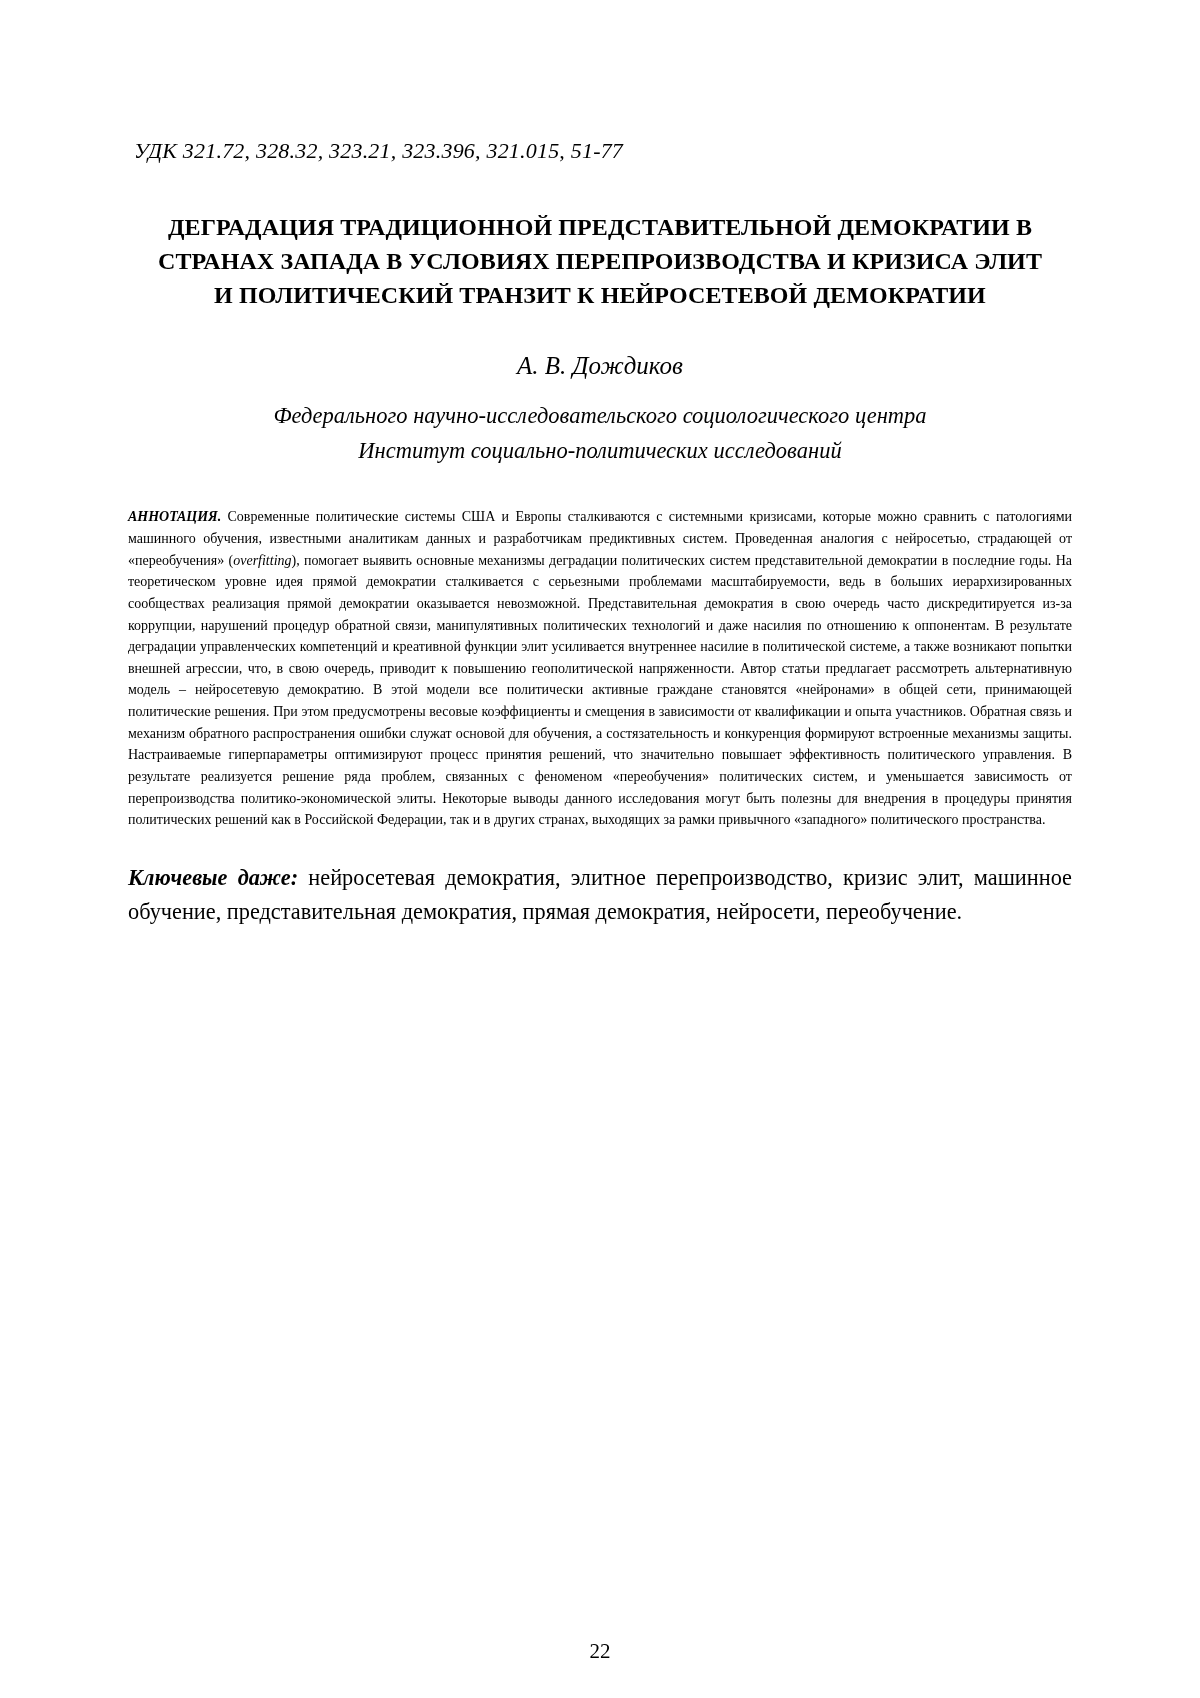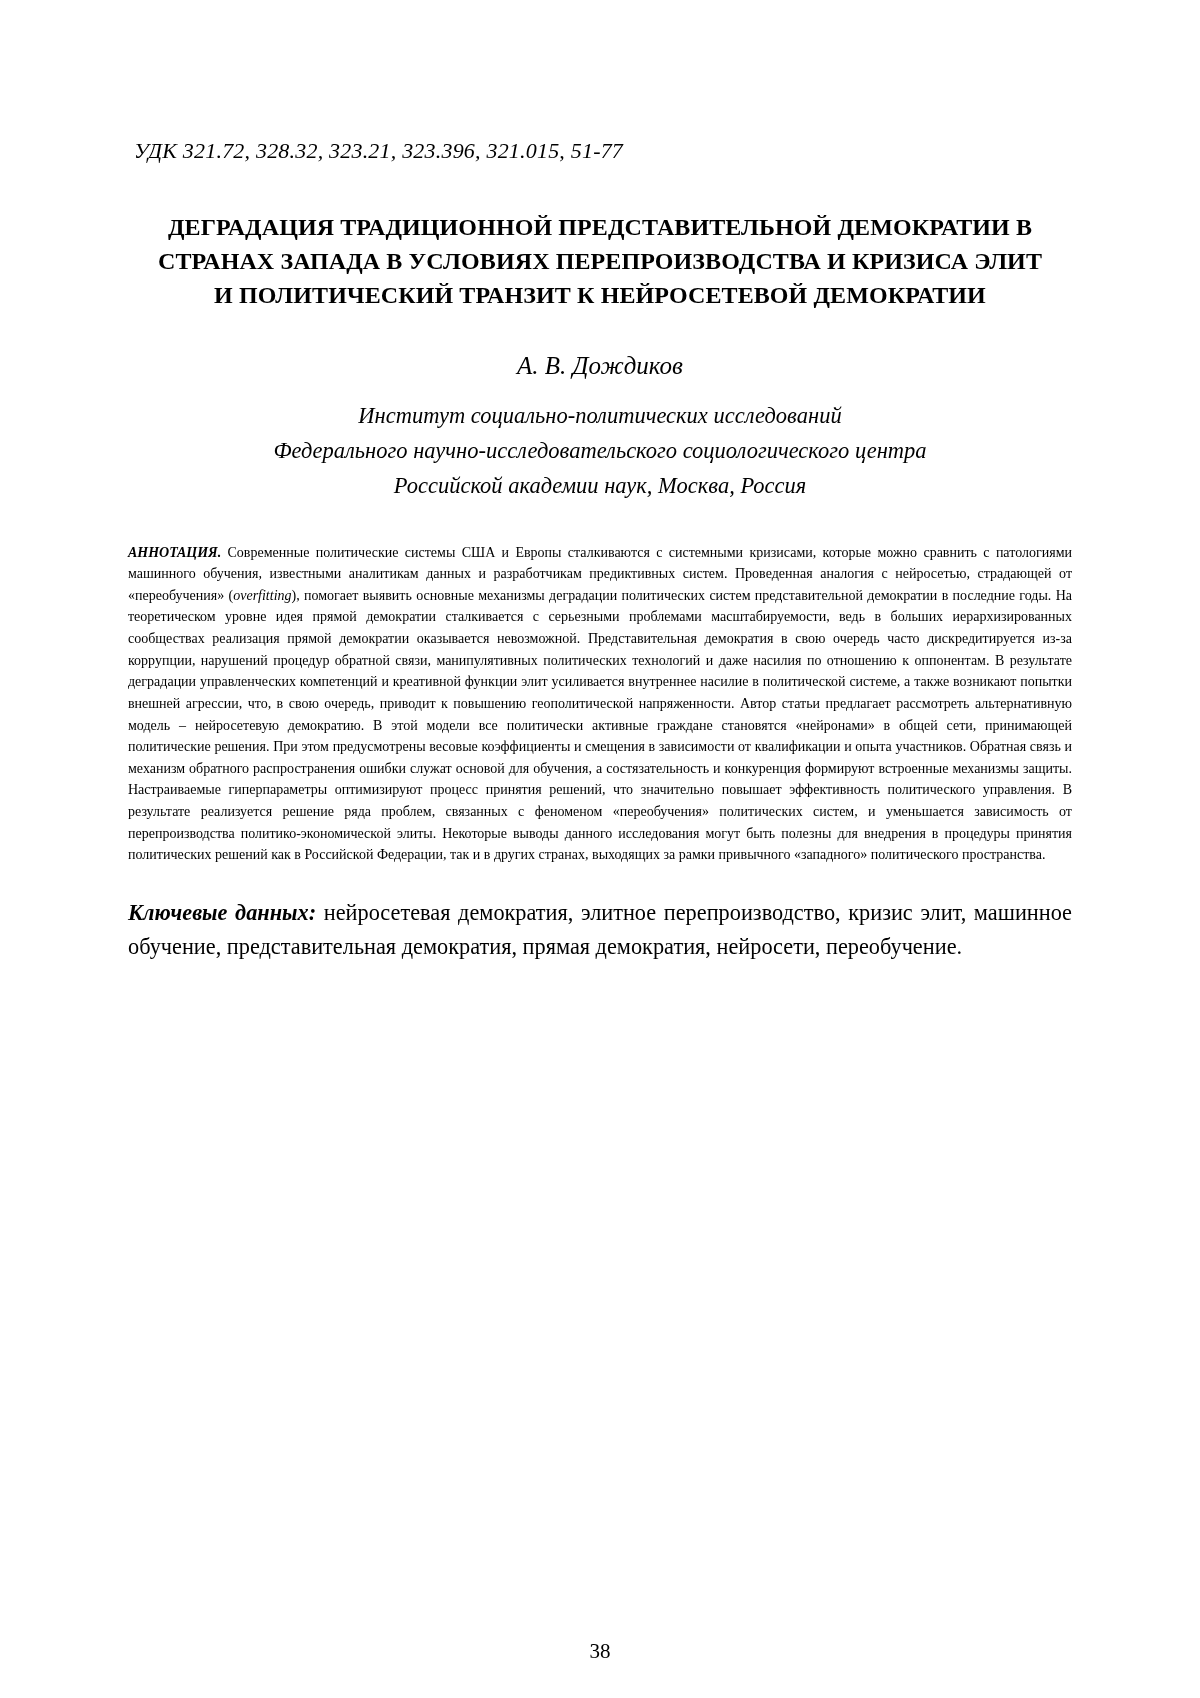--- a/index.html
+++ b/index.html
@@ -89,24 +89,23 @@
 
 <div class="page">
 
   <div class="udk">УДК 321.72, 328.32, 323.21, 323.396, 321.015, 51-77</div>
 
   <h1 class="title">ДЕГРАДАЦИЯ ТРАДИЦИОННОЙ ПРЕДСТАВИТЕЛЬНОЙ ДЕМОКРАТИИ В СТРАНАХ ЗАПАДА В УСЛОВИЯХ ПЕРЕПРОИЗВОДСТВА И КРИЗИСА ЭЛИТ И ПОЛИТИЧЕСКИЙ ТРАНЗИТ К НЕЙРОСЕТЕВОЙ ДЕМОКРАТИИ</h1>
 
   <div class="author">А. В. Дождиков</div>
 
   <div class="affiliation">
+    <div>Федерального научно-исследовательского социологического центра</div>
     <div>Институт социально-политических исследований</div>
-    <div>Федерального научно-исследовательского социологического центра</div>
-    <div>Российской академии наук, Москва, Россия</div>
   </div>
 
   <p class="abstract"><span class="lead">АННОТАЦИЯ.</span><span> Современные политические системы США и Европы сталкиваются с системными кризисами, которые можно сравнить с патологиями машинного обучения, известными аналитикам данных и разработчикам предиктивных систем. Проведенная аналогия с нейросетью, страдающей от «переобучения» (</span><span class="lat">overfitting</span><span>), помогает выявить основные механизмы деградации политических систем представительной демократии в последние годы. На теоретическом уровне идея прямой демократии сталкивается с серьезными проблемами масштабируемости, ведь в больших иерархизированных сообществах реализация прямой демократии оказывается невозможной. Представительная демократия в свою очередь часто дискредитируется из-за коррупции, нарушений процедур обратной связи, манипулятивных политических технологий и даже насилия по отношению к оппонентам. В результате деградации управленческих компетенций и креативной функции элит усиливается внутреннее насилие в политической системе, а также возникают попытки внешней агрессии, что, в свою очередь, приводит к повышению геополитической напряженности. Автор статьи предлагает рассмотреть альтернативную модель – нейросетевую демократию. В этой модели все политически активные граждане становятся «нейронами» в общей сети, принимающей политические решения. При этом предусмотрены весовые коэффициенты и смещения в зависимости от квалификации и опыта участников. Обратная связь и механизм обратного распространения ошибки служат основой для обучения, а состязательность и конкуренция формируют встроенные механизмы защиты. Настраиваемые гиперпараметры оптимизируют процесс принятия решений, что значительно повышает эффективность политического управления. В результате реализуется решение ряда проблем, связанных с феноменом «переобучения» политических систем, и уменьшается зависимость от перепроизводства политико-экономической элиты. Некоторые выводы данного исследования могут быть полезны для внедрения в процедуры принятия политических решений как в Российской Федерации, так и в других странах, выходящих за рамки привычного «западного» политического пространства.</span></p>
 
-  <p class="keywords"><span class="kw-label">Ключевые данных:</span><span> нейросетевая демократия, элитное перепроизводство, кризис элит, машинное обучение, представительная демократия, прямая демократия, нейросети, переобучение.</span></p>
+  <p class="keywords"><span class="kw-label">Ключевые даже:</span><span> нейросетевая демократия, элитное перепроизводство, кризис элит, машинное обучение, представительная демократия, прямая демократия, нейросети, переобучение.</span></p>
 
-  <div class="folio">38</div>
+  <div class="folio">22</div>
 
 </div>
 
 </body></html>

